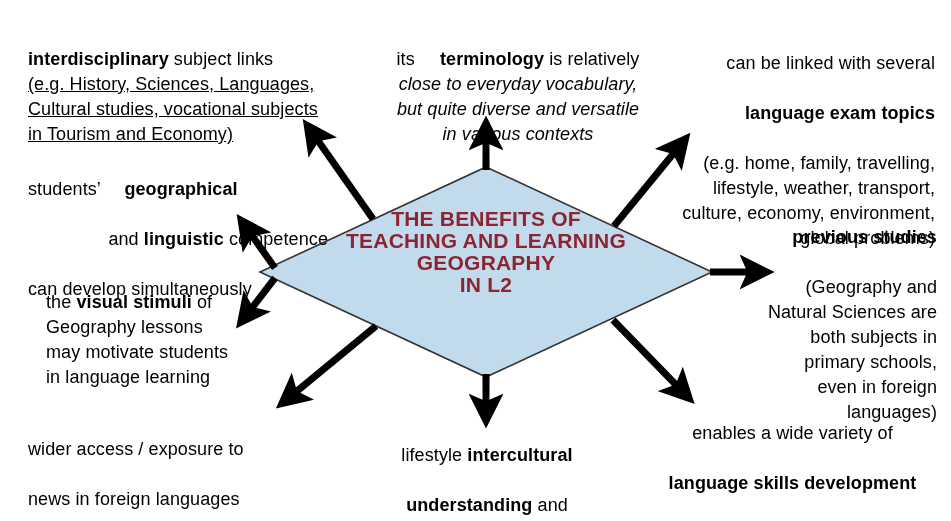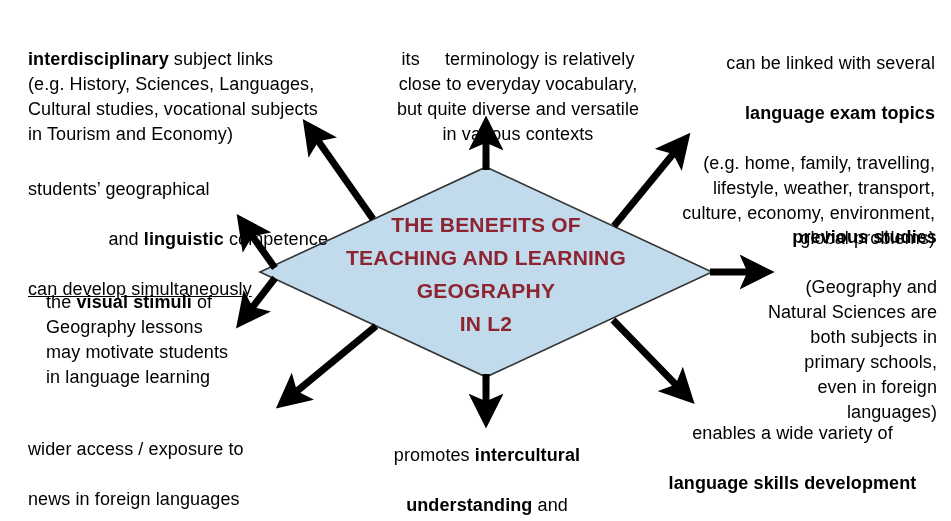--- a/index.html
+++ b/index.html
@@ -37,21 +37,21 @@
   .al-center { text-align: center; }
 
   .diamond-label {
     position: absolute;
     left: 288px;
     top: 208px;
     width: 396px;
     text-align: center;
     color: #8c2431;
     font-size: 21px;
-    line-height: 33px;
+    line-height: 22px;
     font-weight: bold;
     letter-spacing: 0.2px;
     white-space: pre-line;
   }
 </style>
 </head>
 <body>
 
 <div id="canvas">
 
@@ -83,47 +83,47 @@
     <line x1="613" y1="320" x2="681" y2="390" stroke="#000000" stroke-width="7" marker-end="url(#head)"></line>
   </svg>
 
   <div class="diamond-label">THE BENEFITS OF
 TEACHING AND LEARNING
 GEOGRAPHY
 IN L2</div>
 
   <div class="note al-left" style="left:28px; top:22px; width:320px;">
     <span style="font-weight:bold;">interdisciplinary</span><span> subject links</span>
-    <span style="display:block;">(e.g. History, Sciences, Languages,
+    <span style="display:block;text-decoration:underline;">(e.g. History, Sciences, Languages,
 Cultural studies, vocational subjects
 in Tourism and Economy)</span>
   </div>
 
   <div class="note al-center" style="left:368px; top:22px; width:300px;">
-    <span>its </span><span style="font-weight:normal;margin-left:20px;">terminology</span><span> is relatively</span>
-    <span style="display:block;">close to everyday vocabulary,
+    <span>its </span><span style="font-weight:bold;margin-left:20px;">terminology</span><span> is relatively</span>
+    <span style="display:block;font-style:italic;">close to everyday vocabulary,
 but quite diverse and versatile
 in various contexts</span>
   </div>
 
   <div class="note al-right" style="left:650px; top:26px; width:285px;">
     <span style="display:block;">can be linked with several</span>
     <span style="display:block; font-weight:bold;">language exam topics</span>
     <span style="display:block;">(e.g. home, family, travelling,
 lifestyle, weather, transport,
 culture, economy, environment,
 global problems)</span>
   </div>
 
   <div class="note al-left" style="left:28px; top:152px; width:300px;">
-    <span>students’ </span><span style="font-weight:normal;">geographical</span>
+    <span>students’ </span><span style="font-weight:bold;margin-left:19px;">geographical</span>
     <span style="display:block;text-align:right;">
       <span>and </span><span style="font-weight:bold;">linguistic</span><span> competence</span>
     </span>
-    <span style="display:block;text-decoration:underline;">can develop simultaneously</span>
+    <span style="display:block;">can develop simultaneously</span>
   </div>
 
   <div class="note al-left" style="left:30px; top:265px; width:260px;margin-left:16px;">
     <span>the </span><span style="font-weight:bold;">visual stimuli</span><span> of</span>
     <span style="display:block;">Geography lessons
 may motivate students
 in language  learning</span>
   </div>
 
   <div class="note al-left" style="left:28px; top:396px; width:300px;">
@@ -137,21 +137,21 @@
     <span style="display:block; font-weight:bold;">previous studies</span>
     <span style="display:block;">(Geography and
 Natural Sciences are
 both subjects in
 primary schools,
 even in foreign
 languages)</span>
   </div>
 
   <div class="note al-center" style="left:352px; top:418px; width:270px;">
-    <span>promotes </span><span style="font-weight:bold;text-align:center;">intercultural</span>
+    <span>lifestyle </span><span style="font-weight:bold;text-align:center;">intercultural</span>
     <span style="display:block;">
       <span style="font-weight:bold;">understanding</span><span> and</span>
     </span>
     
   </div>
 
   <div class="note al-center" style="left:645px; top:396px; width:295px;">
     <span style="display:block;">enables a wide variety of</span>
     <span style="display:block; font-weight:bold;">language skills development</span>
     

